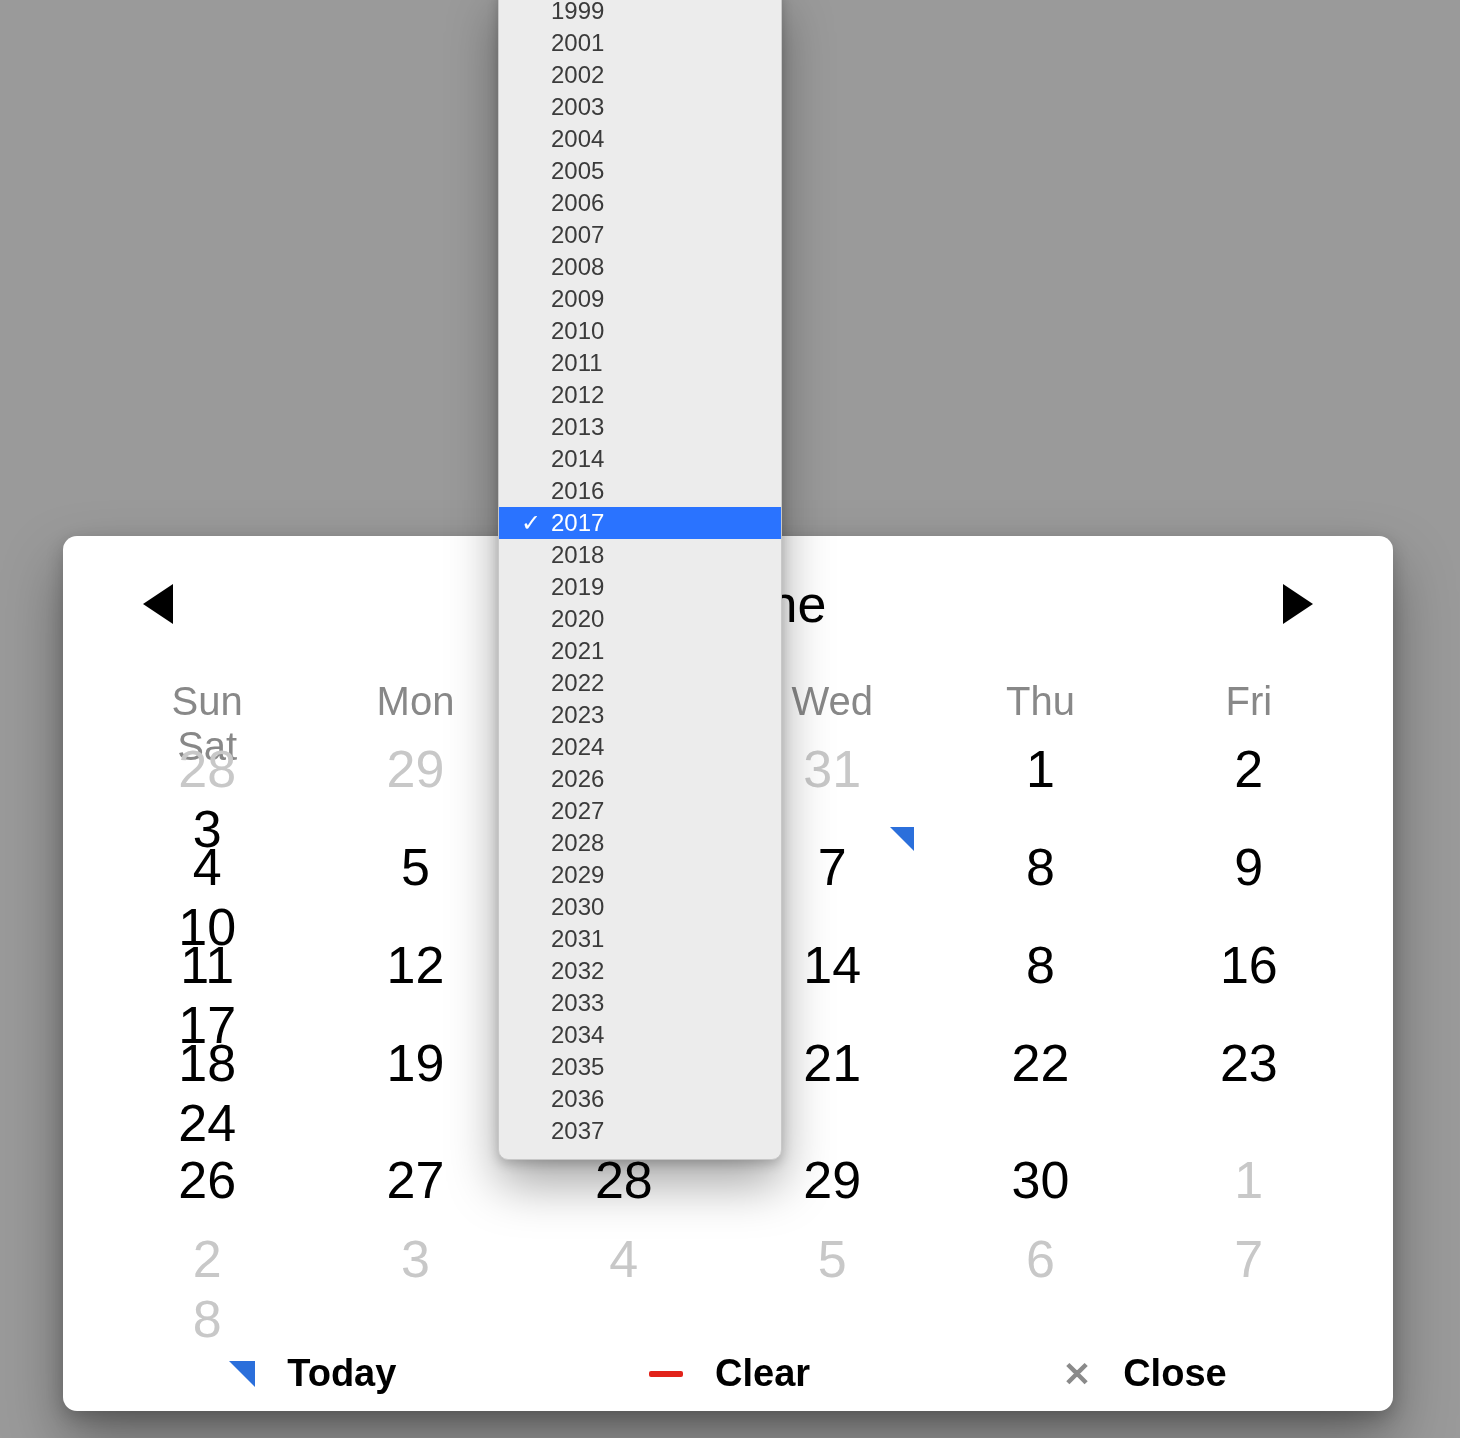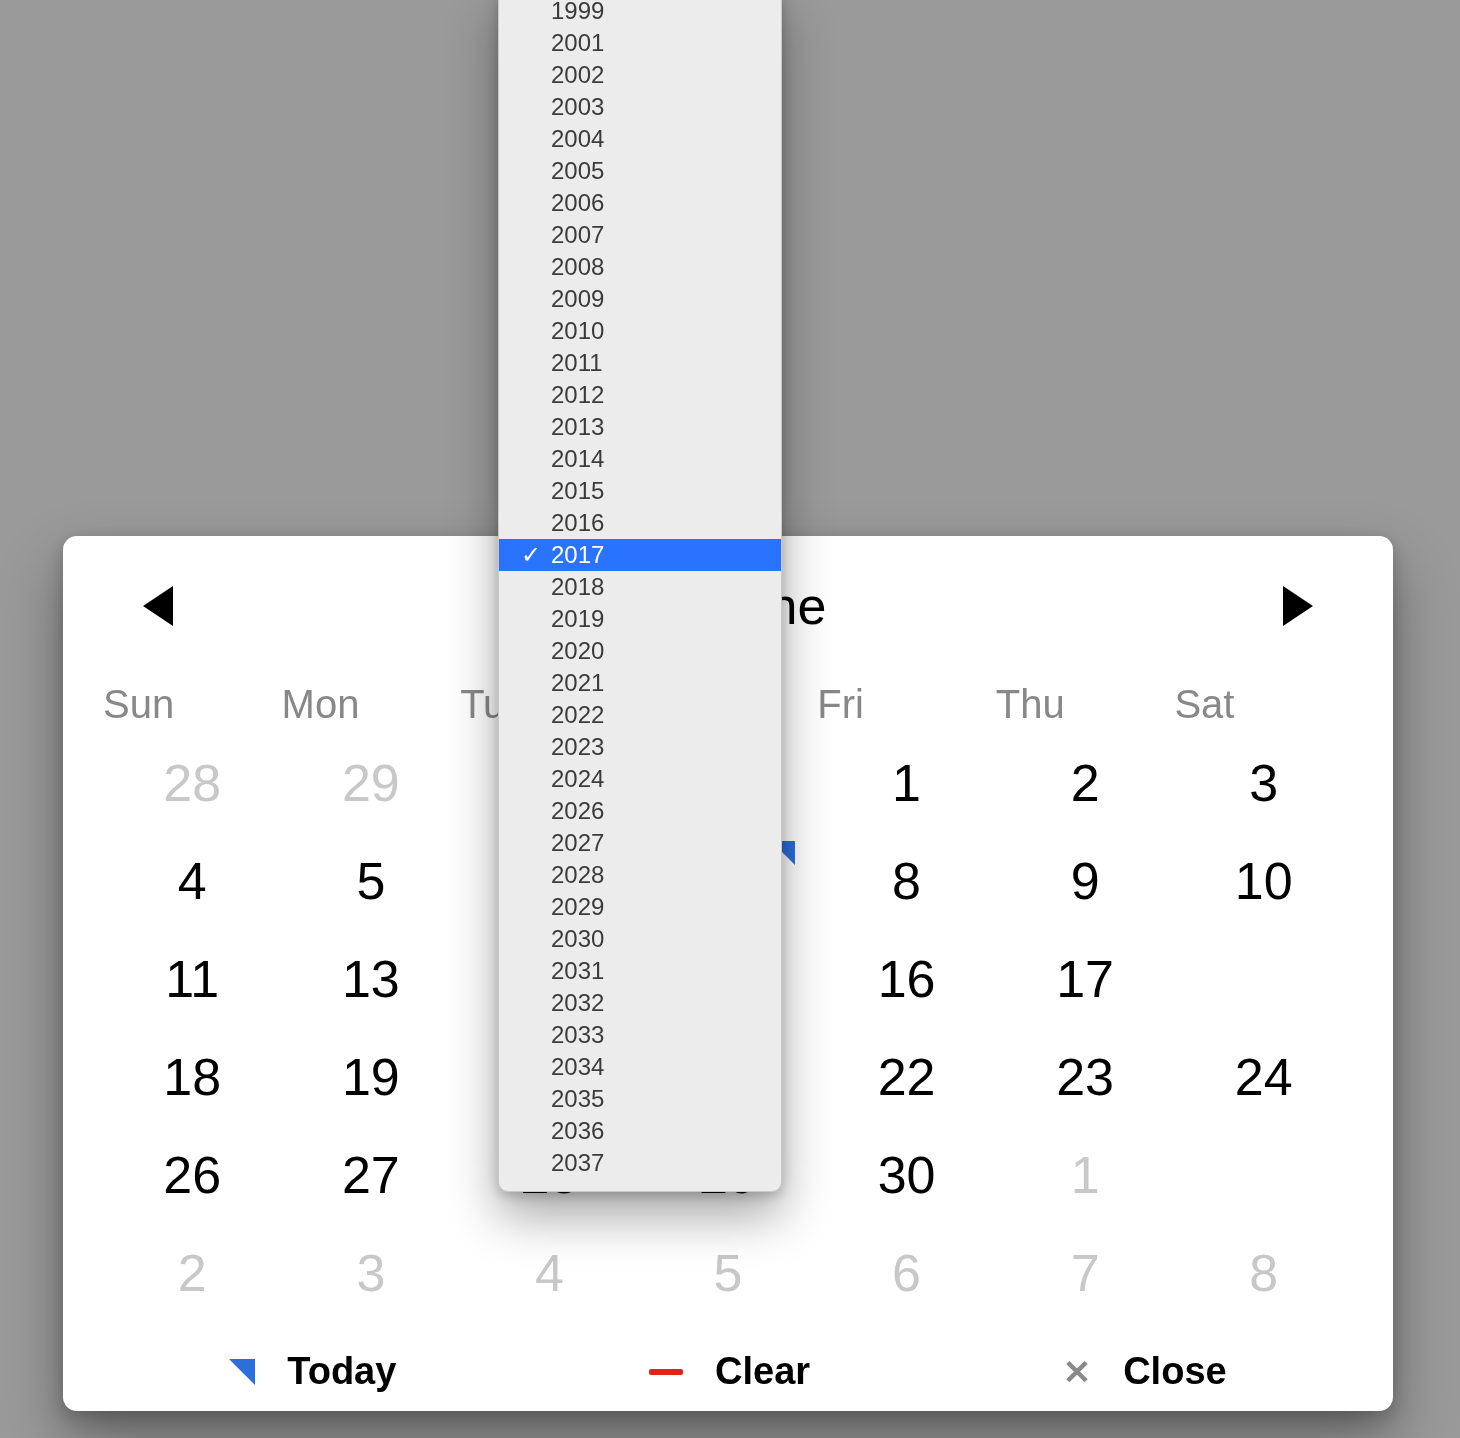--- a/index.html
+++ b/index.html
@@ -83,22 +83,22 @@
   .spin-down { border-left: 6px solid transparent; border-right: 6px solid transparent; border-top: 8px solid #000; }
 
   .month-label {
     font-size: 52px;
     font-weight: 400;
     color: #000;
   }
 
   .weekdays, .week-row {
     display: grid;
-    grid-template-columns: repeat(7, 1fr);
-    text-align: left;
+    grid-template-columns: repeat(6, 1fr);
+    text-align: center;
   }
   .weekdays {
     margin-top: 42px;
     height: 60px;
   }
   .weekday {
     font-size: 40px;
     color: #888;
     font-weight: 400;
   }
@@ -221,22 +221,22 @@
     </div>
 
     <div class="nav-btn tri-right"></div>
   </div>
 
   <div class="weekdays" id="weekdays">
       <div class="weekday">Sun</div>
       <div class="weekday">Mon</div>
       <div class="weekday">Tue</div>
       <div class="weekday">Wed</div>
+      <div class="weekday">Thu</div>
       <div class="weekday">Fri</div>
-      <div class="weekday">Thu</div>
       <div class="weekday">Sat</div>
     </div>
 
   <div class="daygrid" id="daygrid">
       <div class="week-row">
         <div class="day out">
           <span>28</span>
         </div>
         <div class="day out">
           <span>29</span>
@@ -277,20 +277,23 @@
         <div class="day">
           <span>9</span>
         </div>
         <div class="day">
           <span>10</span>
         </div>
       </div>
       <div class="week-row">
         <div class="day">
           <span>11</span>
+        </div>
+        <div class="day">
+          <span>12</span>
         </div>
         <div class="day">
           <span>13</span>
         </div>
         <div class="day">
           <span>14</span>
         </div>
         <div class="day">
           <span>8</span>
         </div>
@@ -441,24 +444,20 @@
     <div class="year-item">
       <span class="check">✓</span>
       <span>2013</span>
     </div>
     <div class="year-item">
       <span class="check">✓</span>
       <span>2014</span>
     </div>
     <div class="year-item">
       <span class="check">✓</span>
-      <span>2015</span>
-    </div>
-    <div class="year-item">
-      <span class="check">✓</span>
       <span>2016</span>
     </div>
     <div class="year-item selected">
       <span class="check">✓</span>
       <span>2017</span>
     </div>
     <div class="year-item">
       <span class="check">✓</span>
       <span>2018</span>
     </div>

